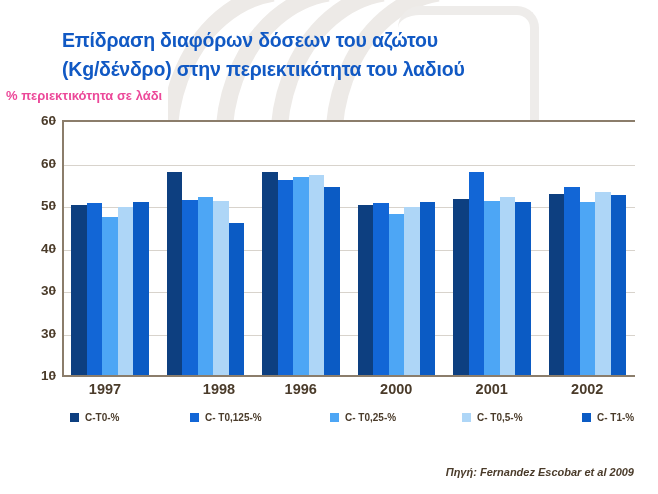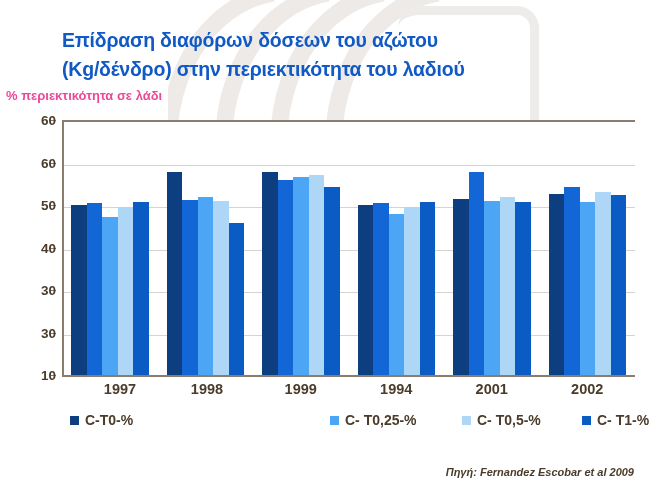--- a/index.html
+++ b/index.html
@@ -188,21 +188,21 @@
     white-space: nowrap;
   }
   .legend-swatch {
     width: 9px;
     height: 9px;
     margin-right: 6px;
     flex: 0 0 auto;
   }
   .legend-label {
     color: #4a3b2a;
-    font-size: 14px;
+    font-size: 10px;
     font-weight: bold;
   }
 
   
   #source-note {
     position: absolute;
     right: 24px;
     bottom: 16px;
     color: #4a3b2a;
     font-size: 11px;
@@ -296,32 +296,36 @@
     </div>
     <div class="group" style="left: 477.5px; width: 95.5px;">
       <div class="bar" title="C-T0-% 2002: 52.5" style="left: 9px; width: 15.5px; height: 180.625px; background: rgb(13, 63, 128);"></div>
       <div class="bar" title="C- T0,125-% 2002: 54.2" style="left: 24.5px; width: 15.5px; height: 187.85px; background: rgb(18, 102, 214);"></div>
       <div class="bar" title="C- T0,25-% 2002: 50.6" style="left: 40px; width: 15.5px; height: 172.55px; background: rgb(77, 166, 245);"></div>
       <div class="bar" title="C- T0,5-% 2002: 53" style="left: 55.5px; width: 15.5px; height: 182.75px; background: rgb(174, 214, 247);"></div>
       <div class="bar" title="C- T1-% 2002: 52.4" style="left: 71px; width: 15.5px; height: 180.2px; background: rgb(11, 91, 196);"></div>
     </div>
   </div>
 <div id="x-axis-labels">
-    <div class="xtick-label" style="left: 58px;">1997</div>
-    <div class="xtick-label" style="left: 145px;">1998</div>
-    <div class="xtick-label" style="left: 238.75px;">1999</div>
-    <div class="xtick-label" style="left: 334.25px;">1994</div>
+    <div class="xtick-label" style="left: 43px;">1997</div>
+    <div class="xtick-label" style="left: 157px;">1998</div>
+    <div class="xtick-label" style="left: 238.75px;">1996</div>
+    <div class="xtick-label" style="left: 334.25px;">2000</div>
     <div class="xtick-label" style="left: 429.75px;">2001</div>
     <div class="xtick-label" style="left: 525.25px;">2002</div>
   </div>
 <div id="legend">
     <div class="legend-item" style="left: 8px;">
       <span class="legend-swatch" style="background: rgb(13, 63, 128);"></span>
       <span class="legend-label">C-T0-%</span>
     </div>
+    <div class="legend-item" style="left: 128px;">
+      <span class="legend-swatch" style="background: rgb(18, 102, 214);"></span>
+      <span class="legend-label">C- T0,125-%</span>
+    </div>
     <div class="legend-item" style="left: 268px;">
       <span class="legend-swatch" style="background: rgb(77, 166, 245);"></span>
       <span class="legend-label">C- T0,25-%</span>
     </div>
     <div class="legend-item" style="left: 400px; justify-content: center;">
       <span class="legend-swatch" style="background: rgb(174, 214, 247);"></span>
       <span class="legend-label">C- T0,5-%</span>
     </div>
     <div class="legend-item" style="left: 520px;">
       <span class="legend-swatch" style="background: rgb(11, 91, 196);"></span>

